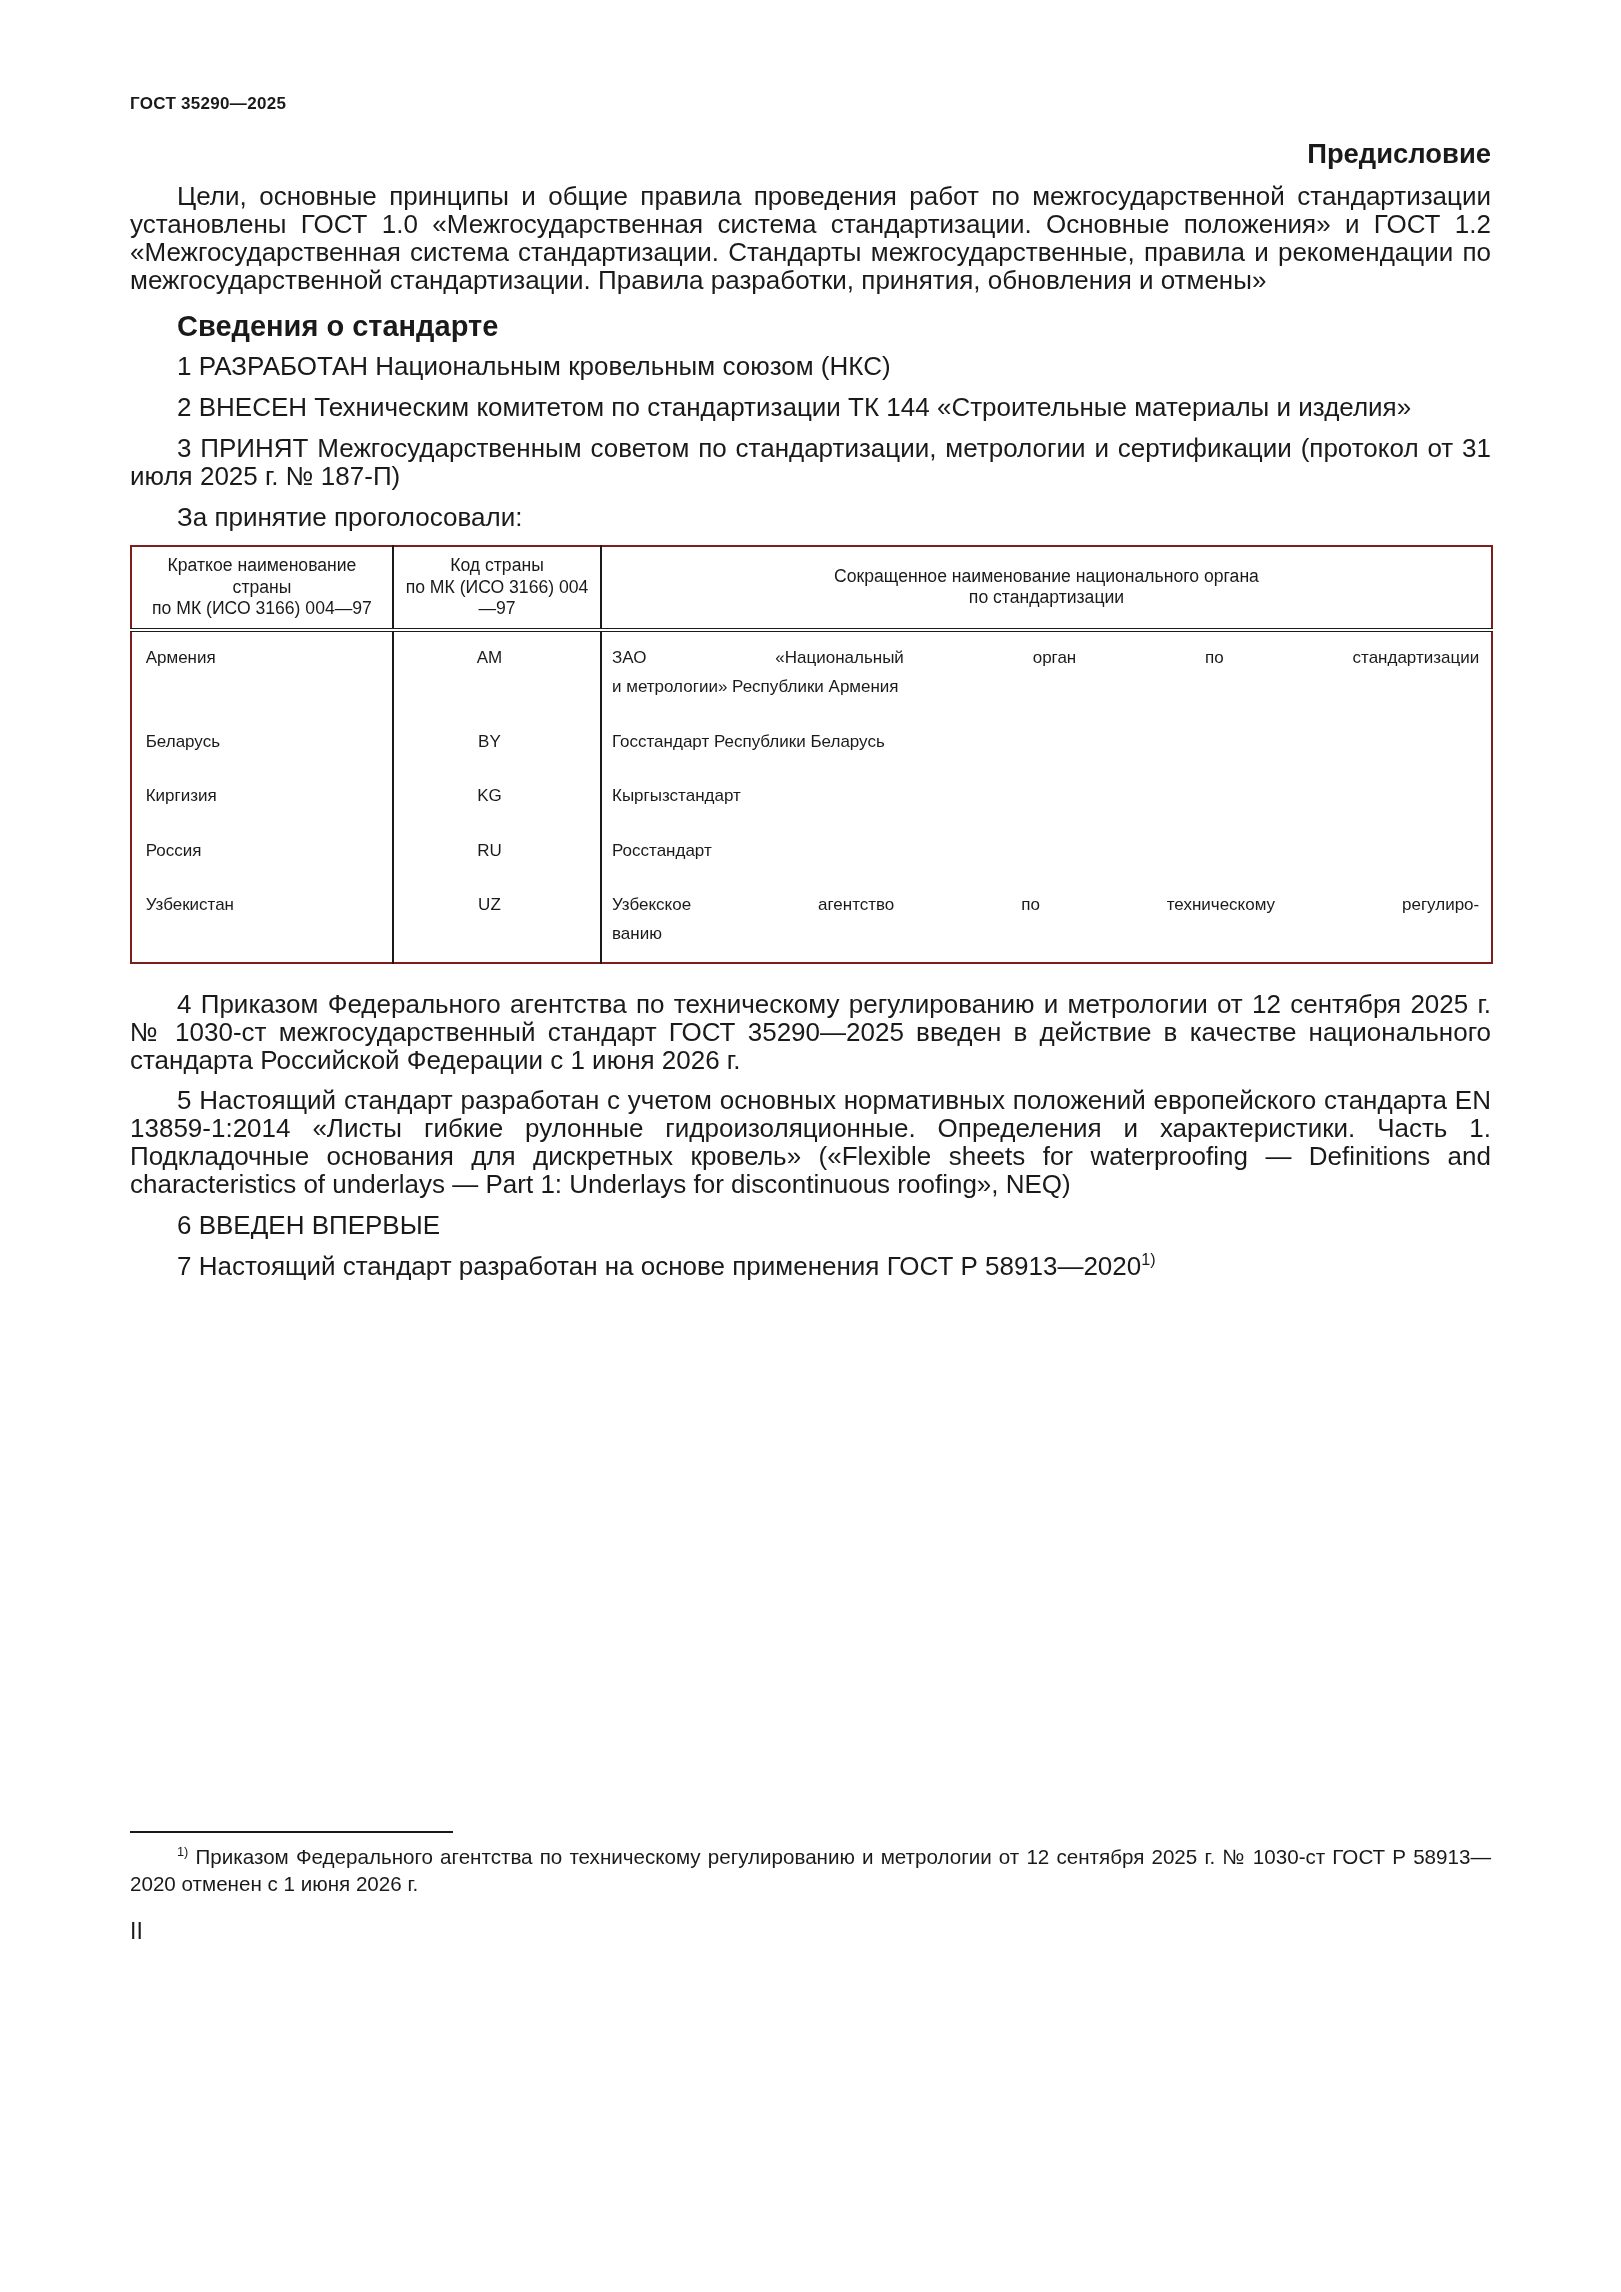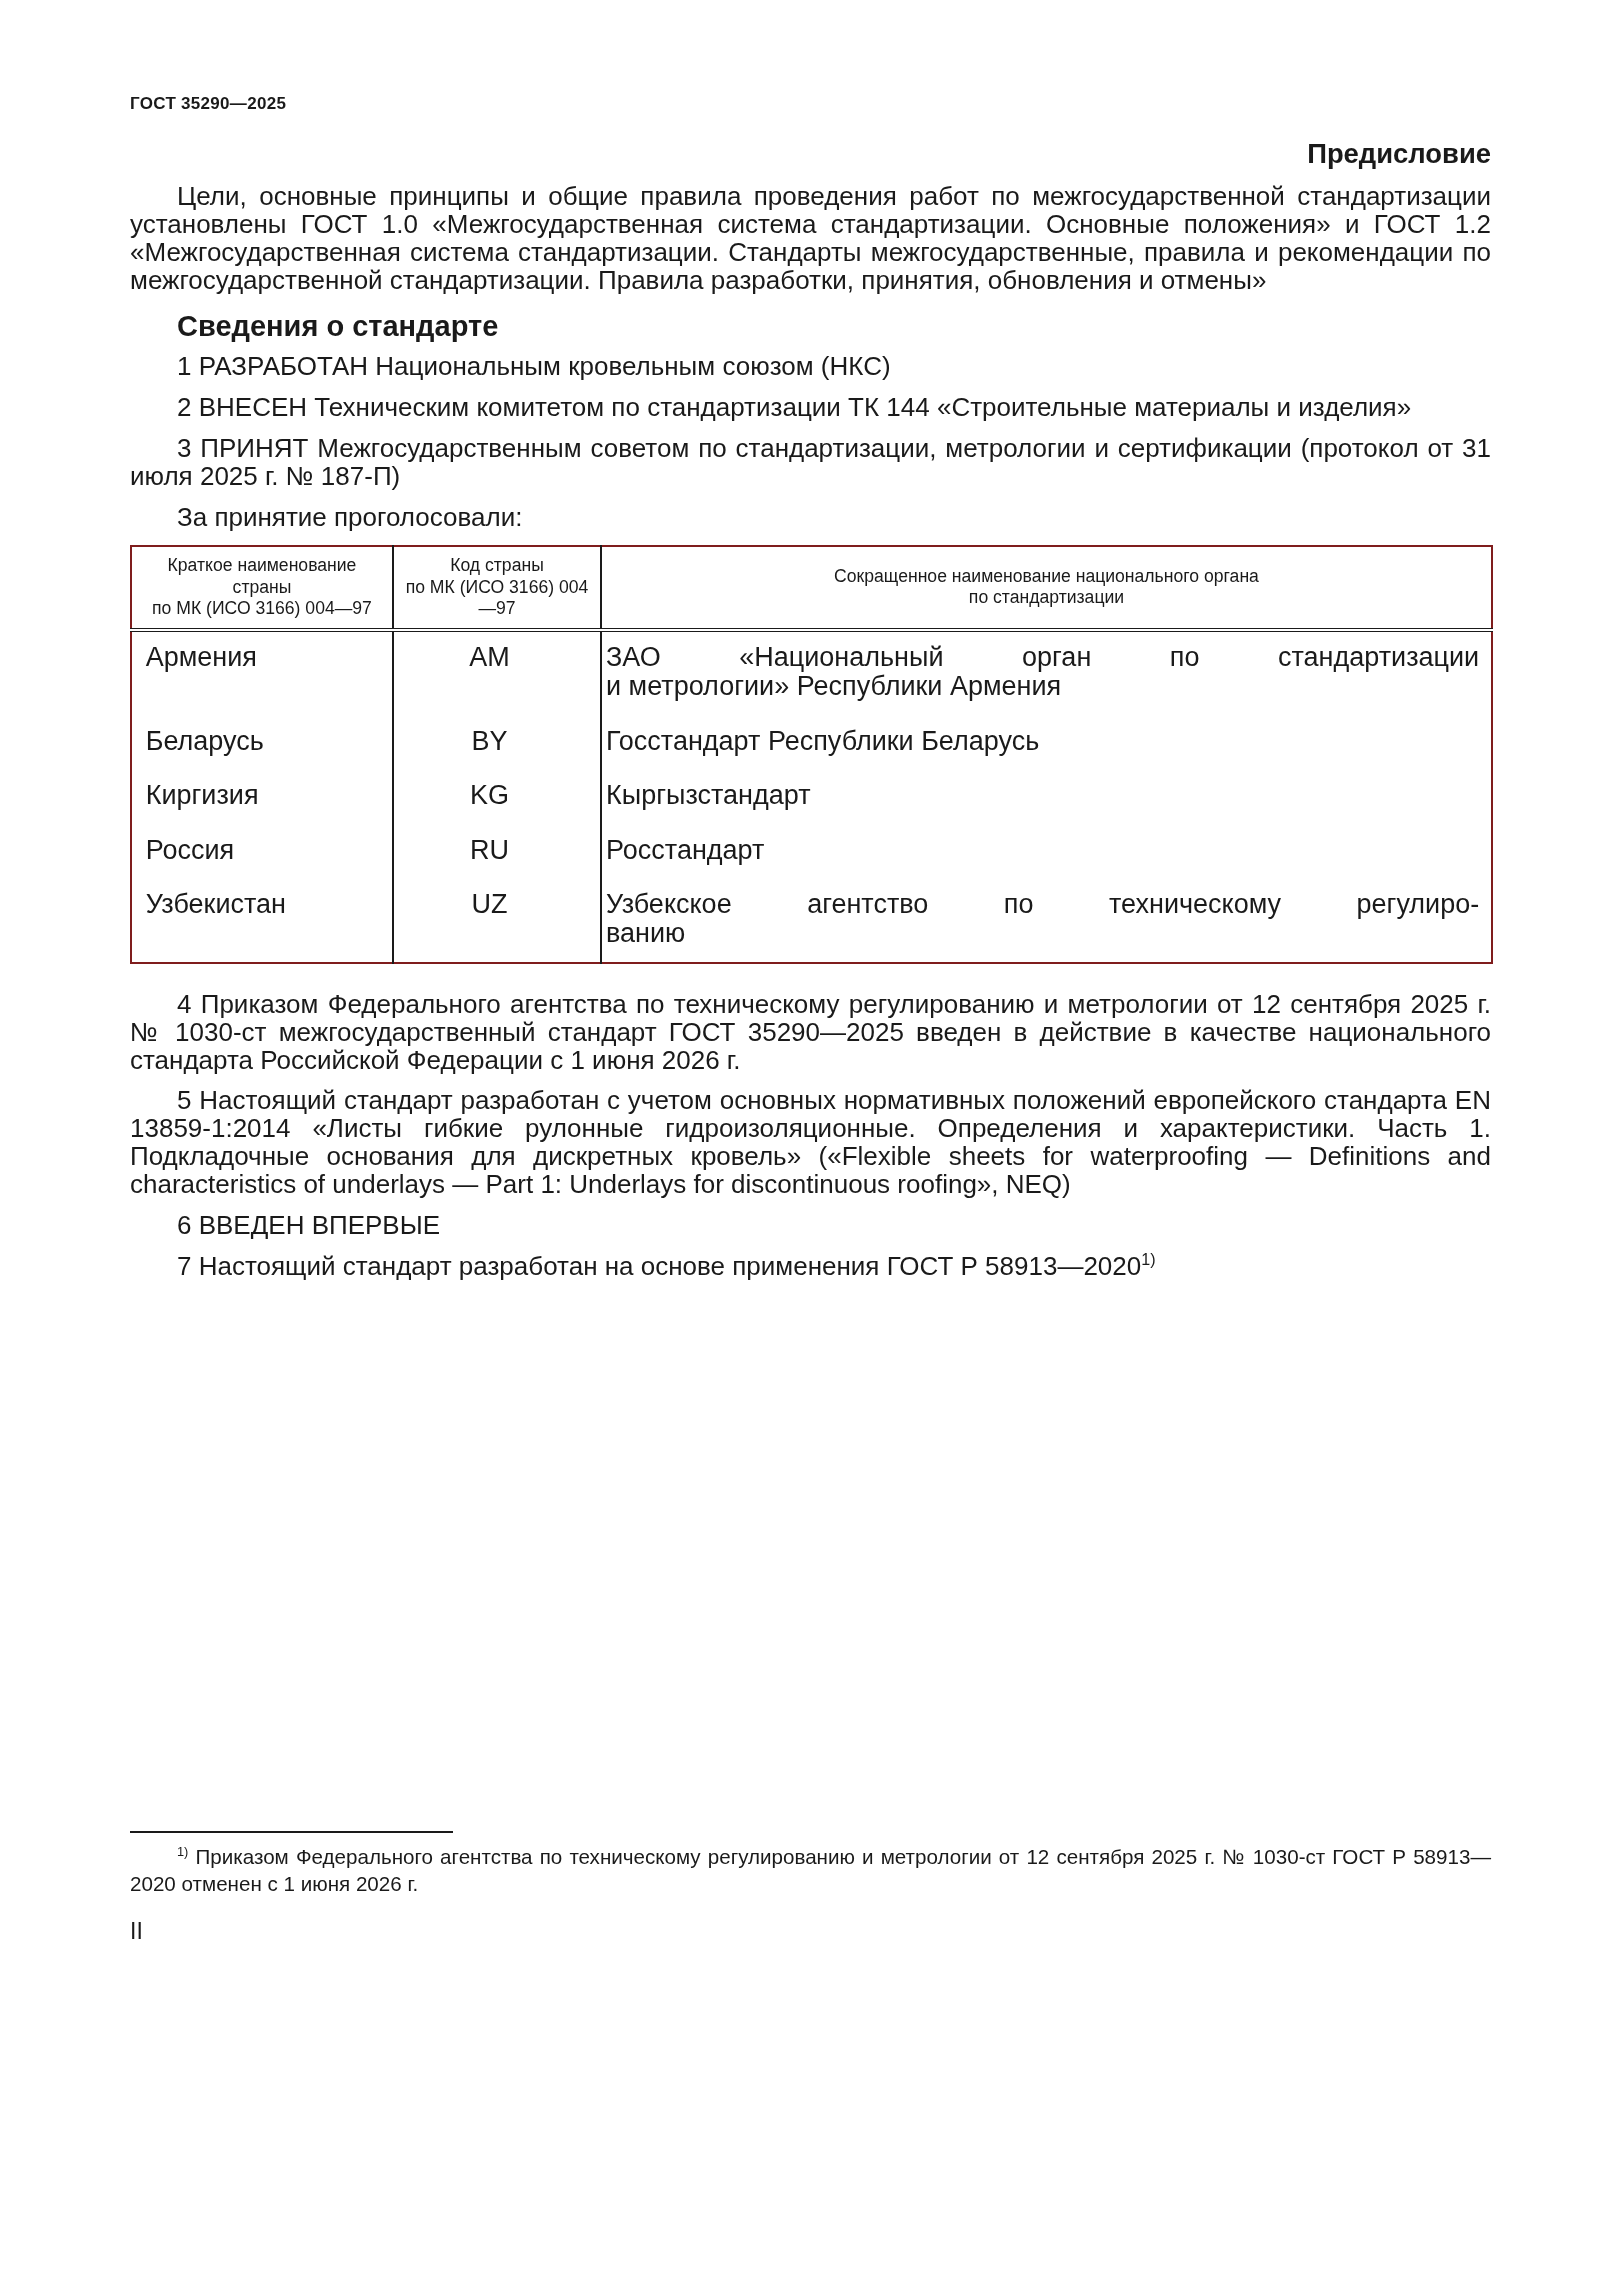--- a/index.html
+++ b/index.html
@@ -44,28 +44,28 @@
   .vote-table thead th {
     font-size: 17.6px;
     line-height: 21.6px;
     font-weight: normal;
     text-align: center;
     vertical-align: middle;
     padding: 7.8px 5.9px;
     border-bottom: 4.9px double #1a1a1a;
   }
   .vote-table td {
-    font-size: 27px;
+    font-size: 17px;
     line-height: 29px;
     vertical-align: top;
     padding: 11.8px 11.8px 13.7px 13.7px;
   }
   .vote-table .b-left { border-left: 2px solid #1a1a1a; }
   .vote-table td.c-code { text-align: center; padding-left: 3.9px; padding-right: 19px; }
-  .vote-table td.c-org { padding-left: 4px; padding-right: 11.8px; }
+  .vote-table td.c-org { padding-left: 10px; padding-right: 11.8px; }
   .org-line { display: block; }
   .org-line.stretch { text-align: justify; text-align-last: justify; }
   .hdr-line { display: block; }
 
   sup.fn-ref { font-size: 0.62em; vertical-align: super; line-height: 0; }
 
   .footnote-area { position: absolute; left: 130px; right: 130px; top: 1831px; }
   .footnote-rule { width: 323px; height: 0; border-top: 2.9px solid #1a1a1a; }
   .footnote-text {
     font-size: 20.6px;

